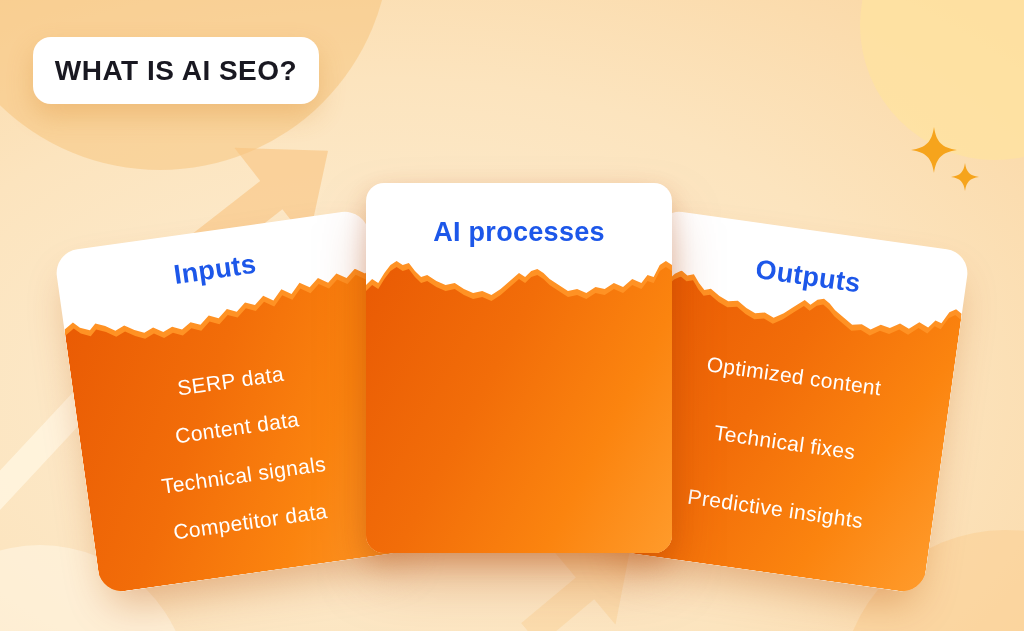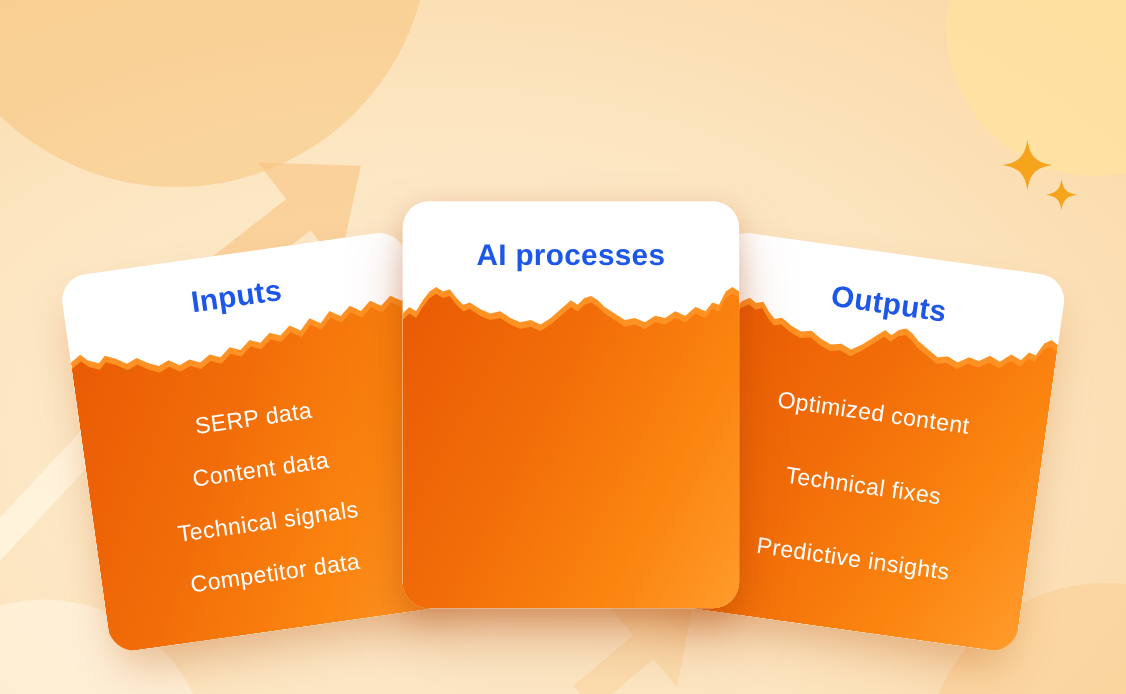--- a/index.html
+++ b/index.html
@@ -56,20 +56,21 @@
     box-shadow:0 22px 42px -10px rgba(185,75,5,.38);
   }
   .card-right{
     left:633px;top:229px;width:315px;height:345px;
     transform:rotate(8deg);z-index:2;
     box-shadow:0 22px 42px -10px rgba(185,75,5,.38);
   }
   .card-center{
     left:366px;top:183px;width:306px;height:370px;z-index:3;
     box-shadow:0 28px 55px -12px rgba(175,65,0,.5),0 8px 22px rgba(175,65,0,.2);
+    border-radius:18px;
   }
   .card-title{
     position:relative;z-index:4;text-align:center;
     font-size:27px;font-weight:700;color:#1d57e9;letter-spacing:.3px;
   }
   .card-left  .card-title{margin-top:24px;}
   .card-center .card-title{margin-top:34px;}
   .card-right .card-title{margin-top:31px;}
 
   .torn{position:absolute;left:0;right:0;bottom:0;}
@@ -116,20 +117,23 @@
     <svg viewBox="0 0 100 100">
         <path fill="#f6a41c" d="M50 0 C55 33 67 45 100 50 C67 55 55 67 50 100 C45 67 33 55 0 50 C33 45 45 33 50 0 Z"></path>
       </svg>
   </div>
   <div class="sparkle sparkle-small">
     <svg viewBox="0 0 100 100">
         <path fill="#f6a41c" d="M50 0 C55 33 67 45 100 50 C67 55 55 67 50 100 C45 67 33 55 0 50 C33 45 45 33 50 0 Z"></path>
       </svg>
   </div>
 
+  <div class="badge">
+    <span>WHAT IS AI SEO?</span>
+  </div>
 
   <div class="card card-left">
     <div class="torn torn-rim torn-b"></div>
     <div class="torn torn-main torn-b"></div>
     <div class="card-title">Inputs</div>
     <div class="card-items">
       <div class="card-item">SERP data</div>
       <div class="card-item">Content data</div>
       <div class="card-item">Technical signals</div>
       <div class="card-item">Competitor data</div>

